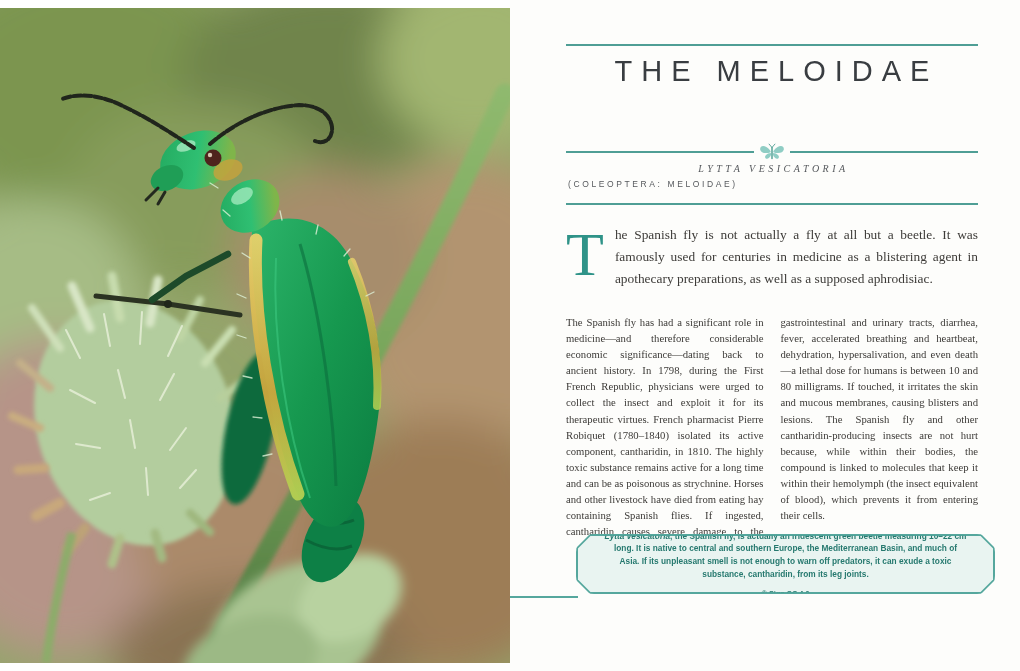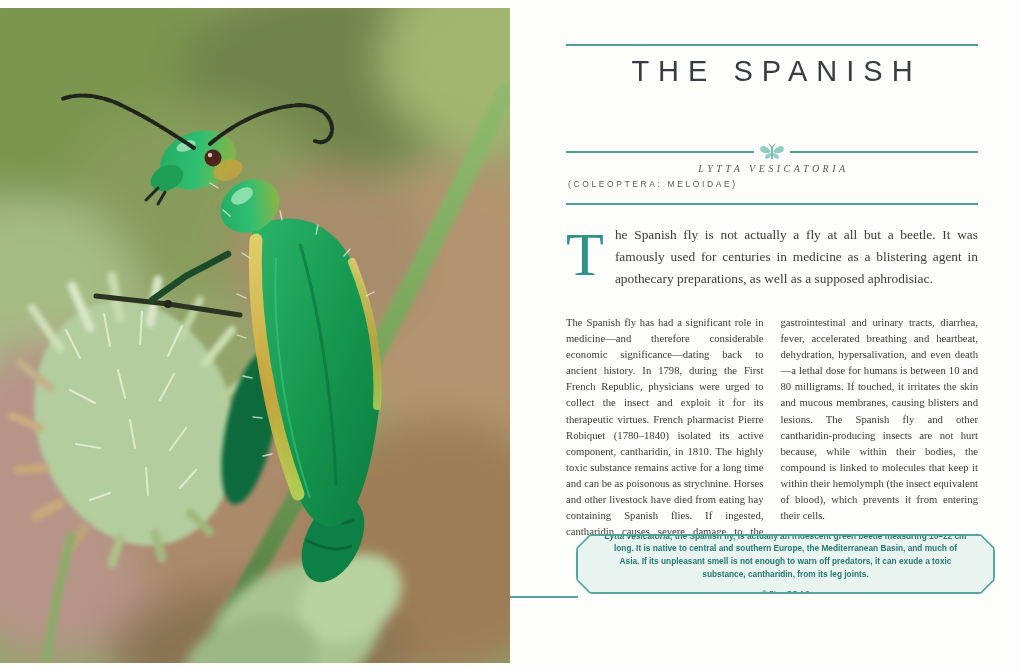--- a/index.html
+++ b/index.html
@@ -239,21 +239,21 @@
         </g>
       </g>
     </svg>
   </div>
 
   <div class="right-page">
 
     <div class="rule rule-top"></div>
 
     <div class="content chapter-title">
-      <div>THE SPANISH</div>
+      <div>THE MELOIDAE</div>
     </div>
 
     <div class="content moth-divider">
       <div class="seg"></div>
       <svg width="30" height="20" viewBox="0 0 30 20">
         <g fill="#8fcdc4">
           <path d="M13.6,9 C9,2.5 2.5,2.8 3.2,7.6 C3.8,11.4 9.5,11.8 13.6,10.2 Z"></path>
           <path d="M16.4,9 C21,2.5 27.5,2.8 26.8,7.6 C26.2,11.4 20.5,11.8 16.4,10.2 Z"></path>
           <path d="M13.8,11 C10,11.2 6.8,14.2 8.6,16.2 C10.2,17.9 13.2,15.4 14.2,12.4 Z"></path>
           <path d="M16.2,11 C20,11.2 23.2,14.2 21.4,16.2 C19.8,17.9 16.8,15.4 15.8,12.4 Z"></path>

